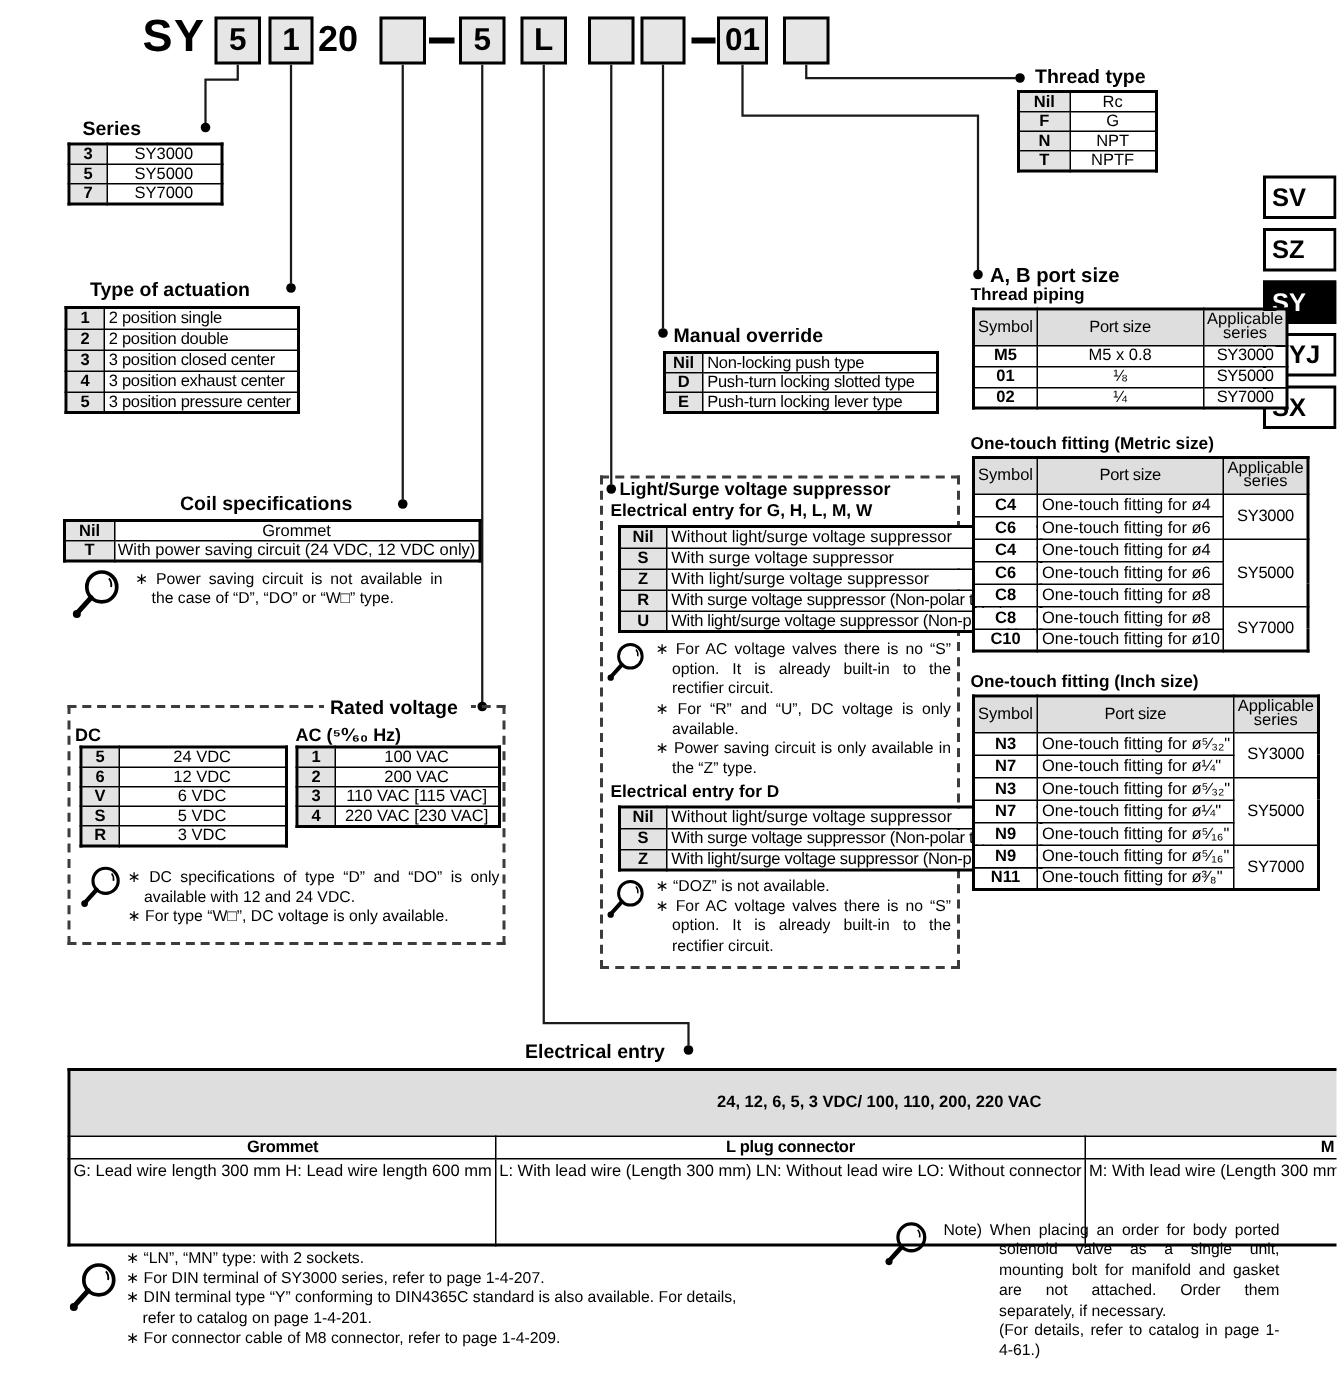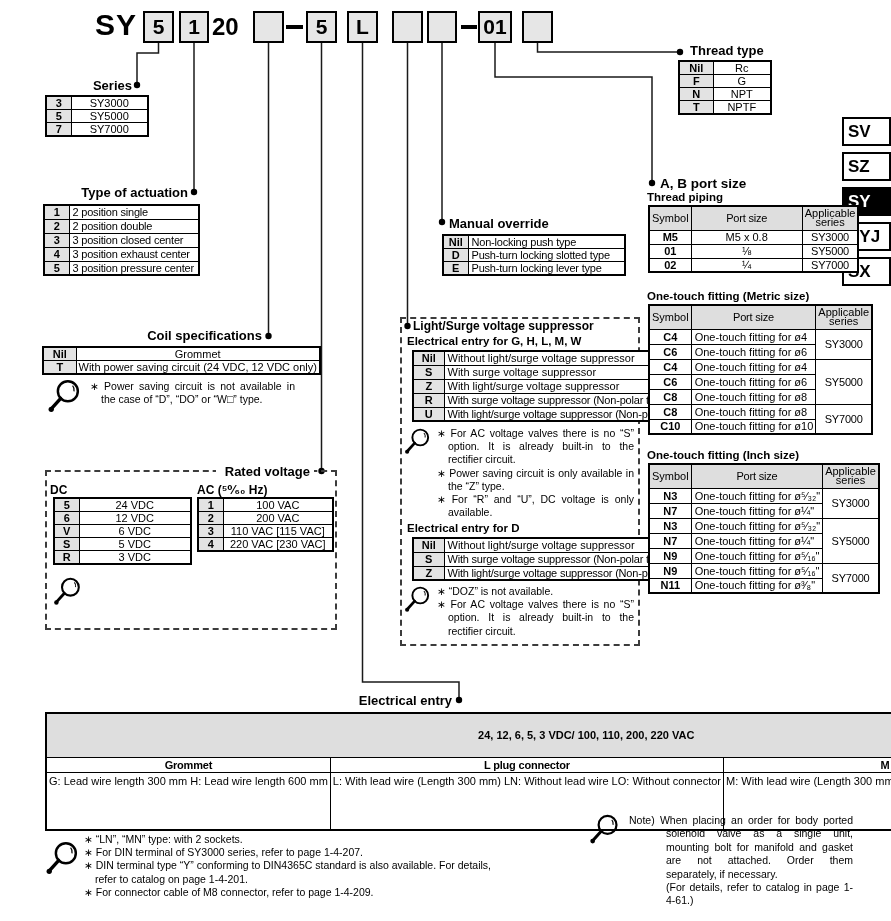--- a/index.html
+++ b/index.html
@@ -4,21 +4,21 @@
 <style>
   * { margin:0; padding:0; box-sizing:border-box; }
   body { font-family:"Liberation Sans","DejaVu Sans",sans-serif; background:#fff; color:#000; }
   #page { position:relative; width:891px; height:921px; background:#fff; overflow:hidden; }
   svg.lines { position:absolute; left:0; top:0; pointer-events:none; }
   .pn-prefix { position:absolute; font-weight:bold; font-size:30px; letter-spacing:1px; }
   .pn-fixed { position:absolute; font-weight:bold; font-size:24px; }
   .pn-box { position:absolute; top:11px; height:32px; background:#e6e6e6; border:2px solid #000; font-weight:bold; font-size:21px; text-align:center; line-height:27px; }
   .pn-dash { position:absolute; top:25px; height:4px; background:#000; }
   .ttl { position:absolute; font-weight:bold; white-space:nowrap; font-size:13px; }
-  .ttl-r { text-align:right; }
+  .ttl-r { }
   .sub { position:absolute; font-weight:bold; white-space:nowrap; font-size:11.5px; }
   table.t { position:absolute; border-collapse:collapse; table-layout:fixed; border:2px solid #000; }
   .t td { border:1px solid #000; font-size:11px; padding:0 2px; white-space:nowrap; overflow:hidden; height:13px; line-height:12px; background:#fff; }
   .t .sym { background:#e3e3e3; font-weight:bold; text-align:center; padding:0; }
   .t .symw { background:#fff; font-weight:bold; text-align:center; padding:0; }
   .t .hdr { background:#dedede; text-align:center; }
   .t .ctr { text-align:center; }
   .t .lft { text-align:left; padding-left:3px; }
   .dashbox { position:absolute; border:2px dashed #3c3c3c; background:transparent; }
   .wbg { background:#fff; padding:0 4px; }
@@ -219,20 +219,24 @@
           <td class="ctr f10">220 VAC [230 VAC]</td>
         </tr>
     </tbody>
   </table>
   <svg class="mag" style="left:52px;top:576px" width="32" height="32" viewBox="0 0 40 40">
     <circle cx="23" cy="14" r="10.5" fill="none" stroke="#000" stroke-width="2.6"></circle>
     <path d="M28 8 a7 7 0 0 1 1.5 6" fill="none" stroke="#000" stroke-width="1.3"></path>
     <path d="M15.5 21.5 L6 32" stroke="#000" stroke-width="3.6" stroke-linecap="round"></path>
     <circle cx="5.5" cy="33" r="2.8" fill="#000"></circle>
   </svg>
+  <div class="notes" style="left:85px;top:579px;width:248px">
+    <div class="note">∗ DC specifications of type “D” and “DO” is only available with 12 and 24 VDC.</div>
+    <div class="note">∗ For type “W□”, DC voltage is only available.</div>
+  </div>
 
   <div class="ttl" style="left:449px;top:216px">Manual override</div>
   <table class="t" style="left:442px;top:234px">
     <colgroup>
         <col style="width:25px">
         <col style="width:157px">
       </colgroup>
     <tbody>
       <tr>
           <td class="sym">Nil</td>
@@ -281,22 +285,22 @@
     </tbody>
   </table>
   <svg class="mag" style="left:403px;top:427px" width="30" height="30" viewBox="0 0 40 40">
     <circle cx="23" cy="14" r="10.5" fill="none" stroke="#000" stroke-width="2.6"></circle>
     <path d="M28 8 a7 7 0 0 1 1.5 6" fill="none" stroke="#000" stroke-width="1.3"></path>
     <path d="M15.5 21.5 L6 32" stroke="#000" stroke-width="3.6" stroke-linecap="round"></path>
     <circle cx="5.5" cy="33" r="2.8" fill="#000"></circle>
   </svg>
   <div class="notes" style="left:437px;top:427px;width:197px">
     <div class="note">∗ For AC voltage valves there is no “S” option. It is already built-in to the rectifier circuit.</div>
+    <div class="note">∗ For “R” and “U”, DC voltage is only available.</div>
     <div class="note">∗ Power saving circuit is only available in the “Z” type.</div>
-    <div class="note">∗ For “R” and “U”, DC voltage is only available.</div>
   </div>
   <div class="sub" style="left:407px;top:522px">Electrical entry for D</div>
   <table class="t" style="left:412px;top:537px">
     <colgroup>
         <col style="width:31px">
         <col style="width:177px">
       </colgroup>
     <tbody>
       <tr>
           <td class="sym" style="height:14px">Nil</td>

